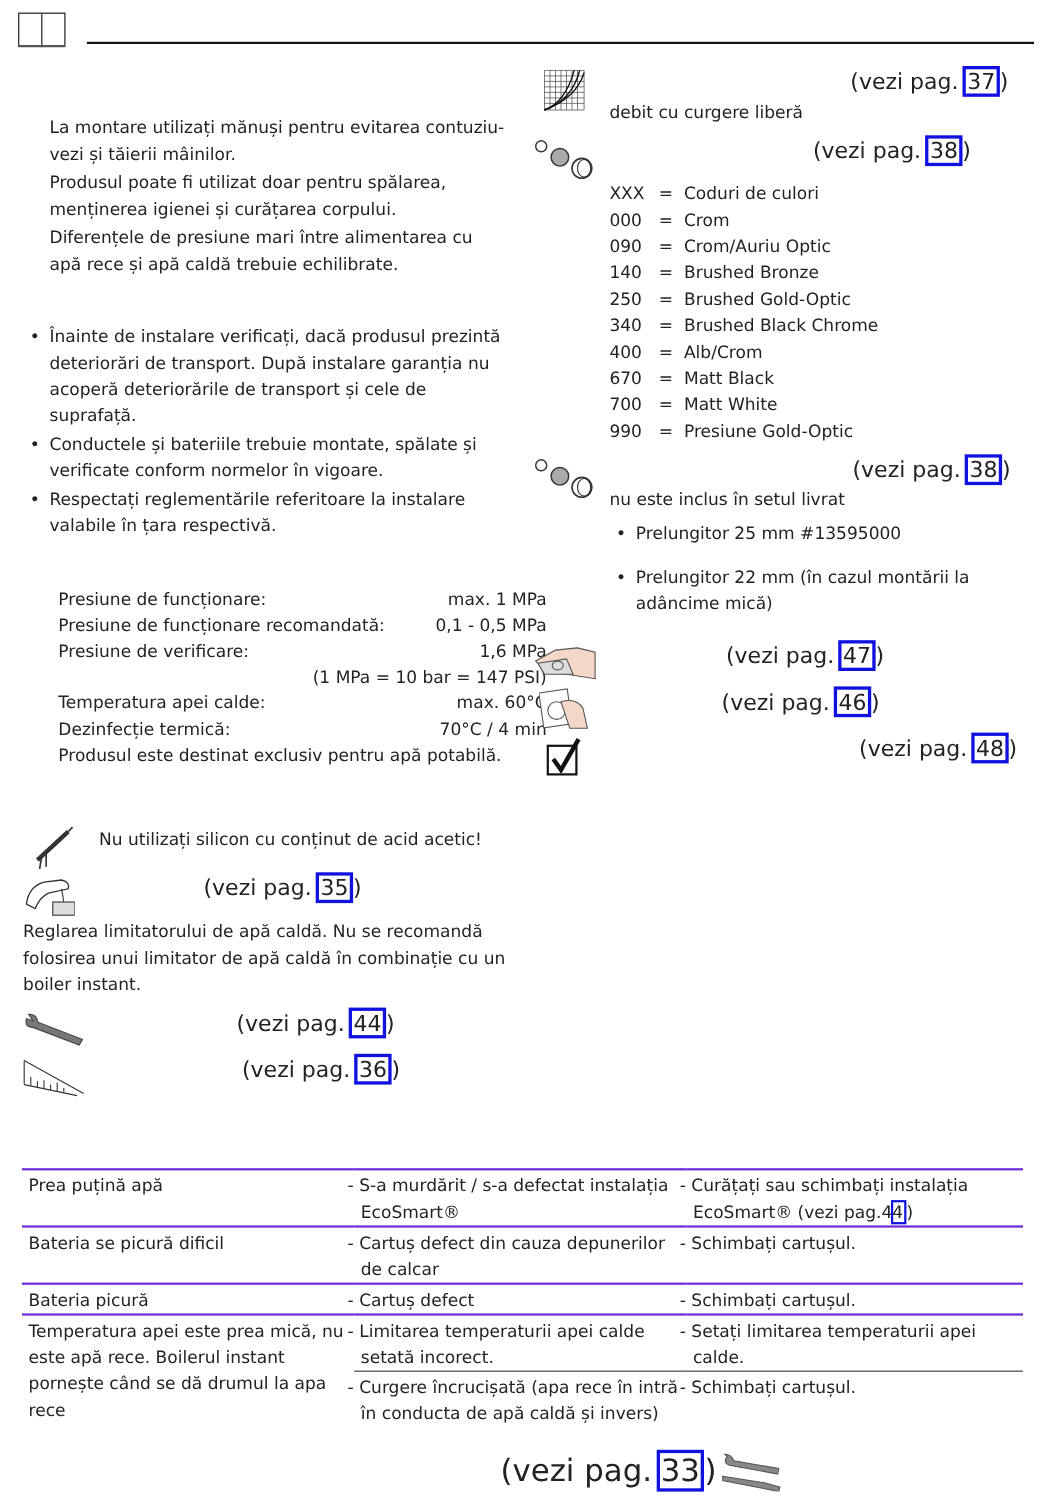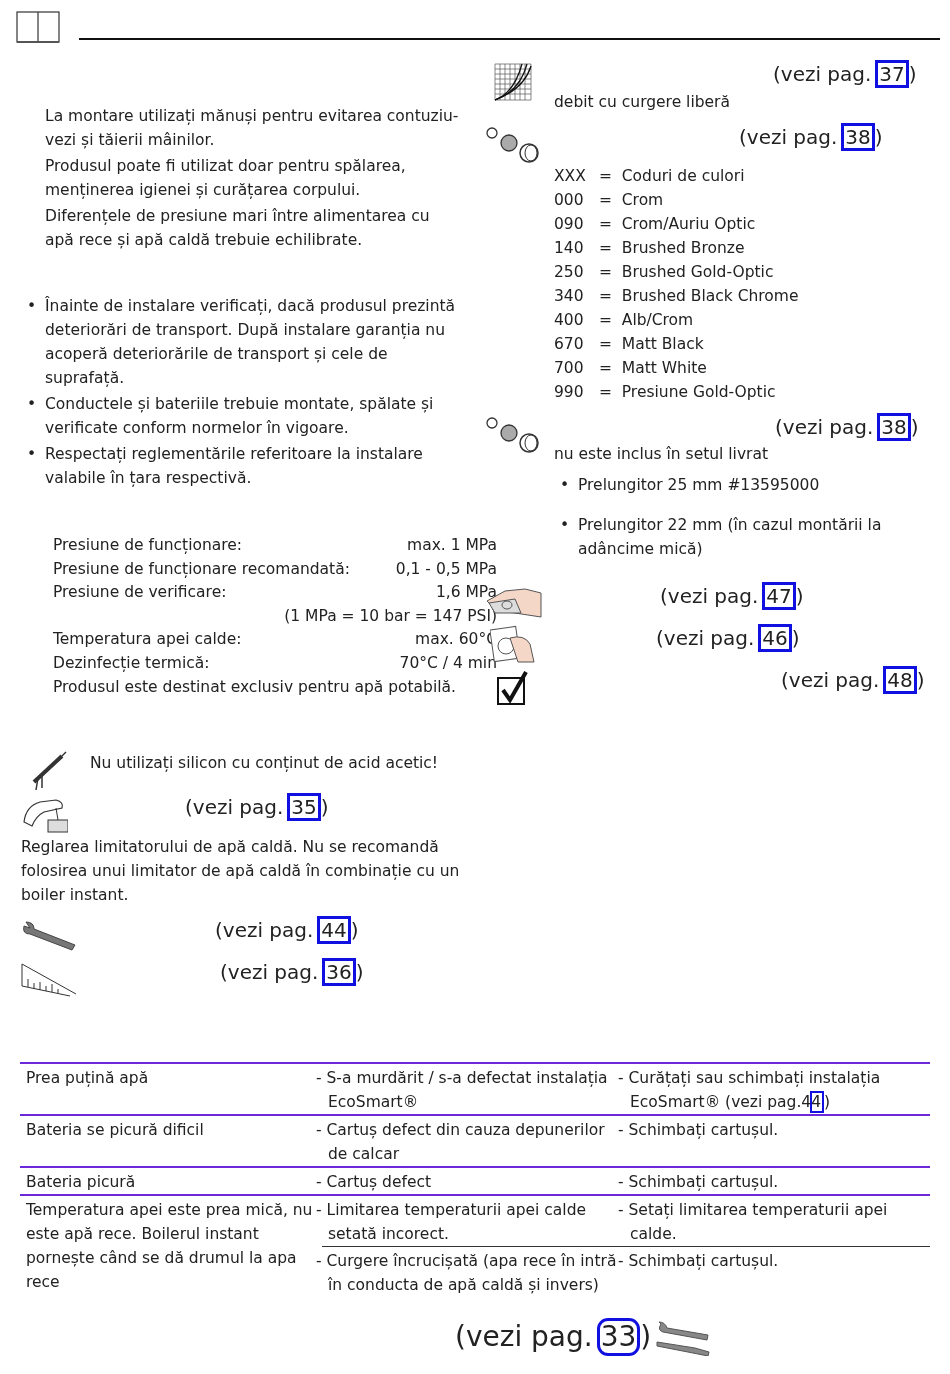--- a/index.html
+++ b/index.html
@@ -258,20 +258,20 @@
     <td class="hang">- Setați limitarea temperaturii apei calde.</td>
   </tr>
   <tr>
     <td class="hang thin">- Curgere încrucișată (apa rece în intră în conducta de apă caldă și invers)</td>
     <td class="hang thin">- Schimbați cartușul.</td>
   </tr>
 </tbody>
   </table>
 
 <div class="abs" style="left:455px;top:1318px;font-size:28px;white-space:nowrap;">
-  <span>(vezi pag.</span><span class="pg" style="line-height:32px;border-radius:11px;">33</span><span>)</span>
+  <span>(vezi pag.</span><span class="pg" style="line-height:32px;">33</span><span>)</span>
 </div>
 <div class="abs" style="left:655px;top:1320px;width:56px;height:36px;">
   <svg width="56" height="36" viewBox="0 0 56 36">
     <path d="M6 4 Q2 10 8 12 L52 20 L53 15 L12 8 Q10 2 4 2 Z" fill="#888" stroke="#555"></path>
     <path d="M2 22 L40 28 L54 32 L53 36 L38 33 L2 26 Z" fill="#888" stroke="#555"></path>
   </svg>
 </div>
 
 </body></html>

